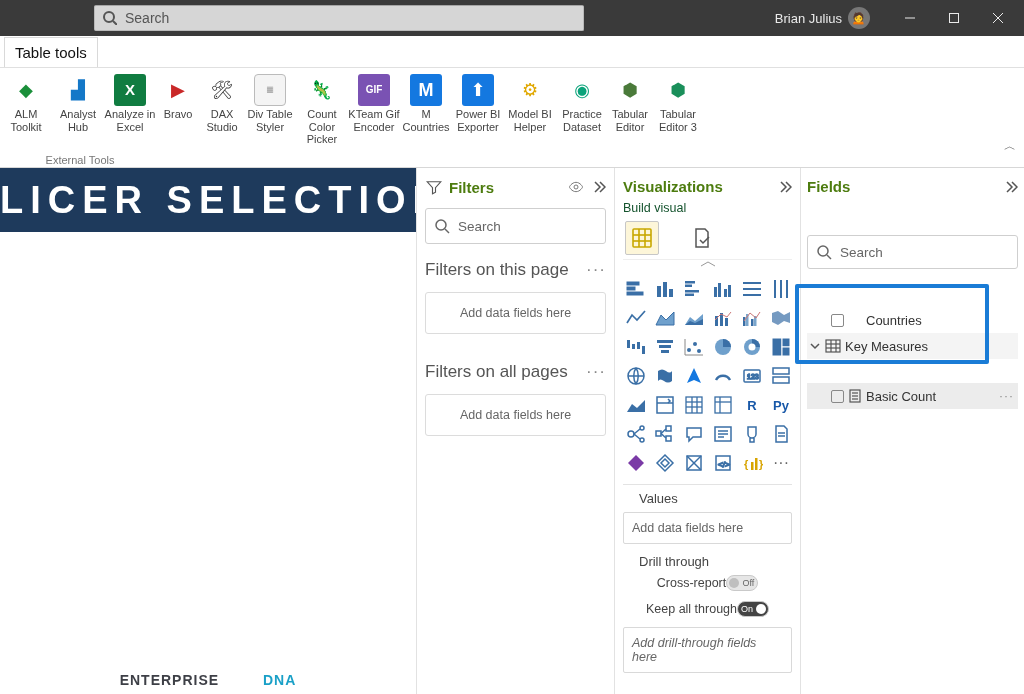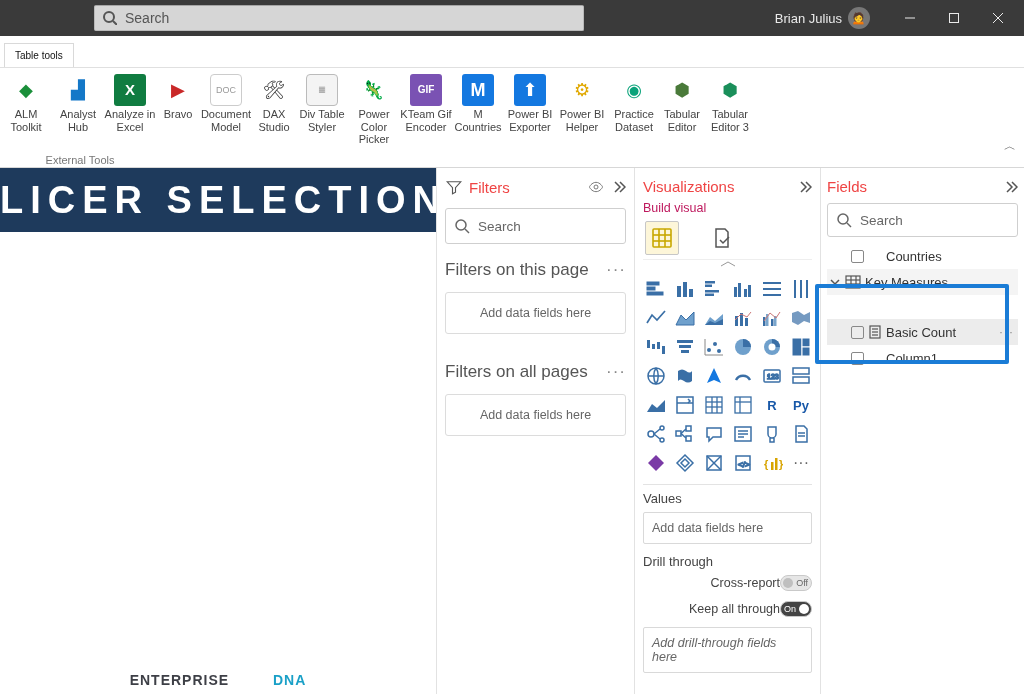--- a/index.html
+++ b/index.html
@@ -10,77 +10,77 @@
   .search-box { margin-left: 90px; width: 490px; height: 26px; background: #d6d6d6; border-radius: 2px; display: flex; align-items: center; padding: 0 8px; color: #555; font-size: 14px; gap: 8px; border:1px solid #b9b9b9; border-top-color:#a5a5a5;}
   .search-box svg { width: 14px; height: 14px; fill: none; stroke: #555; stroke-width: 2; }
   .title-spacer { flex: 1; }
   .username { font-size: 13px; margin-right: 6px; }
   .avatar { width: 22px; height: 22px; border-radius: 50%; background: #777; margin-right: 18px; display:flex; align-items:center; justify-content:center; font-size:12px;}
   .win-btn { width: 44px; height: 36px; display: flex; align-items: center; justify-content: center; color: #eaeaea; }
   .win-btn svg { width: 12px; height: 12px; fill: none; stroke: currentColor; stroke-width: 1; }
 
   
   .tabstrip { height: 32px; background: #fff; border-bottom: 1px solid #e0e0e0; display: flex; align-items: flex-end; padding-left:4px;}
-  .tabstrip .tab { padding: 6px 10px; font-size: 10px; color: #444; }
+  .tabstrip .tab { padding: 6px 10px; font-size: 15px; color: #444; }
   .tabstrip .tab.active { background:#fff; border:1px solid #d9d9d9; border-bottom:none; color:#111;}
 
   
   .ribbon { height: 100px; background:#fff; display:flex; border-bottom:1px solid #d7d7d7; position:relative;}
   .ribbon-item { width: 52px; display:flex; flex-direction:column; align-items:center; justify-content:flex-start; padding-top:6px; text-align:center; font-size:11px; color:#444; line-height:1.15;}
   .ribbon-item .ico { width:32px; height:32px; border-radius:4px; margin-bottom:2px; display:flex; align-items:center; justify-content:center; font-size:18px;}
   .group-label { position:absolute; bottom:1px; left:0; width:160px; text-align:center; font-size:11px; color:#777;}
   .ribbon-collapse { position:absolute; right:8px; top:70px; font-size:12px; color:#555;}
 
   
   .main { display:flex; height: calc(694px - 36px - 32px - 100px); }
 
   
   .canvas { flex:1; position:relative; background:#fff; overflow:hidden;}
   .banner { height:64px; background:#1e3a5c; color:#fff; font-size:38px; font-weight:700; letter-spacing:7px; display:flex; align-items:center; padding-left:0; font-family:"Segoe UI", Arial, sans-serif; overflow:hidden; white-space:nowrap;}
   .brand { position:absolute; bottom:6px; left:0; right:0; text-align:center; font-size:14px; font-weight:800; color:#3d3f46; letter-spacing:1px;}
   .brand .accent { color:#1aa0c7;padding-left:39px; }
 
   
   .filters { width:198px; border-left:1px solid #e2e2e2; padding:6px 8px; display:flex; flex-direction:column; gap:8px;}
-  .pane-head { display:flex; align-items:center; gap:6px; font-size:15px; font-weight:400; color:#ef4444; padding:4px 0;}
+  .pane-head { display:flex; align-items:center; gap:6px; font-size:15px; font-weight:700; color:#4d7c0f; padding:4px 0;}
   .pane-head .grow { flex:1; }
   .pane-icon { width:18px; height:18px; stroke:#555; fill:none; stroke-width:1.5;}
   .pane-head .collapse { width:16px; height:16px; }
 
   .filters-search { height:36px; border:1px solid #cfcfcf; border-radius:3px; display:flex; align-items:center; padding:0 8px; gap:8px; color:#666; font-size:13.5px;}
   .filters-section-label { font-size:17px; color:#555; display:flex; justify-content:space-between; align-items:center; margin-top:8px;}
   .dots { color:#888; letter-spacing:1px;}
   .drop { height:42px; border:1px solid #dcdcdc; border-radius:3px; display:flex; align-items:center; justify-content:center; font-size:12.5px; color:#666; margin-top:4px;}
 
   
   .viz { width:186px; border-left:1px solid #e2e2e2; padding:6px 8px 0 8px; display:flex; flex-direction:column;}
-  .viz .subtitle { font-size:12.5px; color:#be185d; margin-top:2px; }
+  .viz .subtitle { font-size:12.5px; color:#14532d; margin-top:2px; }
   .build-row { display:flex; gap:26px; padding:6px 0 4px 2px; border-bottom:1px solid #eee;}
   .build-btn { width:34px; height:34px; border:1px solid transparent; display:flex; align-items:center; justify-content:center; border-radius:2px;}
   .build-btn.active { border:1px solid #c7c7c7; background:#fdf6d9;}
   .build-btn svg { width:24px; height:24px; }
 
   .viz-grid { display:grid; grid-template-columns:repeat(6,26px); grid-auto-rows:26px; gap:3px 3px; padding:8px 0 6px 0;}
   .viz-grid .cell { width:26px; height:26px; display:flex; align-items:center; justify-content:center; border-radius:2px;}
   .cell svg { width:22px; height:22px; }
   .cell.text { font-size:13px; font-weight:700; color:#1858a8; }
 
   .viz-section { border-top:1px solid #e3e3e3; padding-top:6px; margin-top:2px;}
-  .viz-sec-title { font-size:13px; color:#444; margin-bottom:6px;}
+  .viz-sec-title { font-size:13px; color:#444; margin-bottom:6px;margin-left:16px;}
   .field-drop { border:1px solid #d9d9d9; border-radius:2px; font-size:12.5px; color:#666; padding:8px 8px; margin-bottom:10px;}
-  .toggle-row { display:flex; justify-content:flex-end; align-items:center; font-size:12.5px; color:#444; margin-bottom:10px;}
+  .toggle-row { display:flex; justify-content:center; align-items:center; font-size:12.5px; color:#444; margin-bottom:10px;}
   .toggle { width:32px; height:16px; border-radius:9px; background:#e6e6e6; border:1px solid #c9c9c9; position:relative; display:flex; align-items:center; padding:0 3px; font-size:9px; color:#666;}
   .toggle.on { background:#444; color:#fff; justify-content:flex-start;}
   .toggle.off { justify-content:flex-end;}
   .toggle .knob { width:10px; height:10px; border-radius:50%; background:#fff; position:absolute;}
   .toggle.off .knob { left:2px; background:#bfbfbf;}
   .toggle.on .knob { right:2px; background:#fff;}
 
   
-  .fields { width:204px; border-left:1px solid #e2e2e2; padding:6px 6px 12px 6px; display:flex; flex-direction:column; position:relative;}
+  .fields { width:224px; border-left:1px solid #e2e2e2; padding:6px 6px 12px 6px; display:flex; flex-direction:column; position:relative;gap:32px;}
   .fields-search { height:34px; border:1px solid #cfcfcf; border-radius:3px; display:flex; align-items:center; padding:0 8px; gap:8px; color:#666; font-size:13.5px; margin-top:4px; margin-bottom:6px;}
   .tree { font-size:13px; color:#333; }
   .tree .row { display:flex; align-items:center; gap:4px; height:26px; padding-left:2px;}
   .tree .row.child { padding-left:24px;}
   .tree .chev { width:12px; height:12px; }
   .tree .tblicon { width:16px; height:14px; }
   .tree .chk { width:13px; height:13px; border:1px solid #888; border-radius:2px;}
   .hl-box { position:absolute; border:4px solid #1a7cd6; border-radius:2px; pointer-events:none;}
   .row.sel { background:#ececec;margin-top:24px;}
   .row .more { margin-left:auto; margin-right:4px; color:#888; letter-spacing:1px; font-size:12px;}
@@ -135,51 +135,47 @@
       <span>Analyst Hub</span>
     </div>
   <div class="ribbon-item">
       <div class="ico" style="background:#107c41;color:#fff;font-weight:bold;font-size:15px;border-radius:3px;">X</div>
       <span>Analyze in Excel</span>
     </div>
   <div class="ribbon-item" style="width:44px;">
       <div class="ico" style="color:#c92828">▶</div>
       <span>Bravo</span>
     </div>
-  <div class="ribbon-item">
-      <div class="ico" style="border:1px solid #ccc;background:#fff;font-size:9px;color:#999;">DOC</div>
-      <span>Document Model</span>
-    </div>
   <div class="ribbon-item" style="width:44px;">
       <div class="ico" style="color:#333">🛠</div>
       <span>DAX Studio</span>
     </div>
   <div class="ribbon-item">
       <div class="ico" style="border:1px solid #bbb;background:#f4f4f4;font-size:8px;color:#999;">▦</div>
       <span>Div Table Styler</span>
     </div>
   <div class="ribbon-item">
       <div class="ico">🦎</div>
-      <span>Power Color Picker</span>
+      <span>Count Color Picker</span>
     </div>
   <div class="ribbon-item">
       <div class="ico" style="background:#7a52b3;color:#fff;font-size:10px;font-weight:bold;border-radius:3px;">GIF</div>
       <span>KTeam Gif Encoder</span>
     </div>
   <div class="ribbon-item">
       <div class="ico" style="background:#1478e0;color:#fff;font-weight:bold;border-radius:3px;">M</div>
       <span>M Countries</span>
     </div>
   <div class="ribbon-item">
       <div class="ico" style="background:#1478e0;color:#fff;border-radius:3px;">⬆</div>
       <span>Power BI Exporter</span>
     </div>
   <div class="ribbon-item">
       <div class="ico" style="color:#e0a800">⚙</div>
-      <span>Power BI Helper</span>
+      <span>Model BI Helper</span>
     </div>
   <div class="ribbon-item">
       <div class="ico" style="color:#0aa37a">◉</div>
       <span>Practice Dataset</span>
     </div>
   <div class="ribbon-item" style="width:44px;">
       <div class="ico" style="color:#4a7a3a">⬢</div>
       <span>Tabular Editor</span>
     </div>
   <div class="ribbon-item">
@@ -607,23 +603,18 @@
         <div class="chk"></div>
         <svg class="calc-icon" viewBox="0 0 14 14" fill="none" stroke="#555" stroke-width="1.2">
             <rect x="2" y="1" width="10" height="12"></rect>
             <line x1="4" y1="4" x2="10" y2="4"></line>
             <line x1="4" y1="7" x2="10" y2="7"></line>
             <line x1="4" y1="10" x2="10" y2="10"></line>
           </svg>
         <span>Basic Count</span>
         <span class="more">···</span>
       </div>
-      <div class="row child">
-        <div class="chk"></div>
-        <span style="width:14px;"></span>
-        <span>Column1</span>
-      </div>
     </div>
 
     <div class="hl-box" style="left:-6px; top:116px; width:194px; height:80px;"></div>
   </div>
 
 </div>
 
 </body></html>

